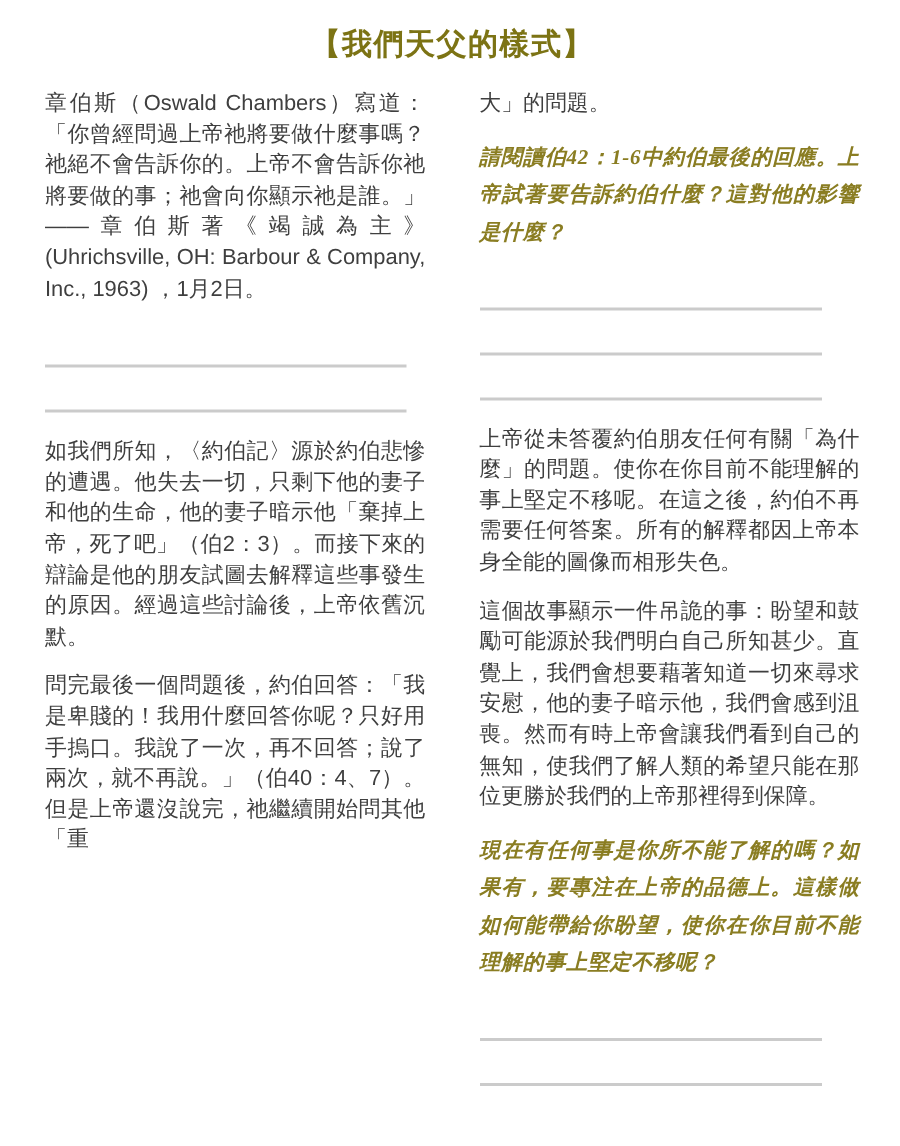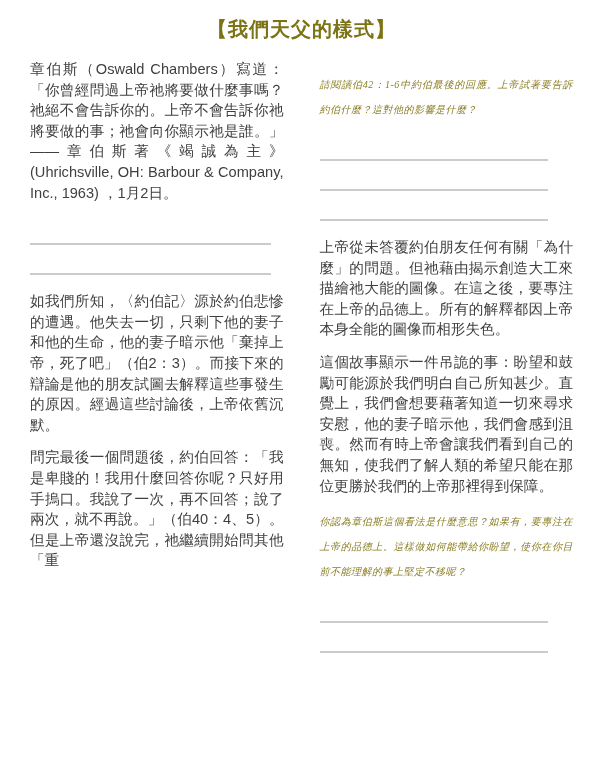--- a/index.html
+++ b/index.html
@@ -42,22 +42,22 @@
     font-size: 14.6px;
     line-height: 20.6px;
     color: #3f3f3f;
     text-align: justify;
     text-justify: inter-ideograph;
   }
   .question {
     margin: 13px 0 9px 0;
     font-family: "Liberation Serif", "DejaVu Serif", serif;
     font-style: italic;
-    font-weight: 400;
-    font-size: 10px;
+    font-weight: 700;
+    font-size: 14px;
     line-height: 25px;
     color: #8a7d22;
     letter-spacing: 0.5px;
     text-align: justify;
     text-justify: inter-ideograph;
   }
   .answers {
     margin: 2px 0 16px 0;
   }
   .answers.narrow { width: 90%; }
@@ -78,36 +78,37 @@
 
     <div class="col">
       <p class="body-para">章伯斯（Oswald Chambers）寫道：「你曾經問過上帝祂將要做什麼事嗎？祂絕不會告訴你的。上帝不會告訴你祂將要做的事；祂會向你顯示祂是誰。」——章伯斯著《竭誠為主》 (Uhrichsville, OH: Barbour &amp; Company, Inc., 1963) ，1月2日。</p>
 
       <div class="answers wide">
         <div class="answer-line"></div>
         <div class="answer-line"></div>
       </div>
 
       <p class="body-para">如我們所知，〈約伯記〉源於約伯悲慘的遭遇。他失去一切，只剩下他的妻子和他的生命，他的妻子暗示他「棄掉上帝，死了吧」（伯2：3）。而接下來的辯論是他的朋友試圖去解釋這些事發生的原因。經過這些討論後，上帝依舊沉默。</p>
-      <p class="body-para">問完最後一個問題後，約伯回答：「我是卑賤的！我用什麼回答你呢？只好用手摀口。我說了一次，再不回答；說了兩次，就不再說。」（伯40：4、5）。但是上帝還沒說完，祂繼續開始問其他「重</p>
+      <p class="body-para">問完最後一個問題後，約伯回答：「我是卑賤的！我用什麼回答你呢？只好用手摀口。我說了一次，再不回答；說了兩次，就不再說。」（伯40：4、7）。但是上帝還沒說完，祂繼續開始問其他「重</p>
     </div>
 
     <div class="col">
+      <p class="body-para">大」的問題。</p>
 
       <p class="question">請閱讀伯42：1-6中約伯最後的回應。上帝試著要告訴約伯什麼？這對他的影響是什麼？</p>
       <div class="answers narrow">
         <div class="answer-line"></div>
         <div class="answer-line"></div>
         <div class="answer-line"></div>
       </div>
 
-      <p class="body-para">上帝從未答覆約伯朋友任何有關「為什麼」的問題。但祂藉由揭示創造大工來描繪祂大能的圖像。在這之後，要專注在上帝的品德上。所有的解釋都因上帝本身全能的圖像而相形失色。</p>
+      <p class="body-para">上帝從未答覆約伯朋友任何有關「為什麼」的問題。使你在你目前不能理解的事上堅定不移呢。在這之後，約伯不再需要任何答案。所有的解釋都因上帝本身全能的圖像而相形失色。</p>
       <p class="body-para">這個故事顯示一件吊詭的事：盼望和鼓勵可能源於我們明白自己所知甚少。直覺上，我們會想要藉著知道一切來尋求安慰，他的妻子暗示他，我們會感到沮喪。然而有時上帝會讓我們看到自己的無知，使我們了解人類的希望只能在那位更勝於我們的上帝那裡得到保障。</p>
 
-      <p class="question">你認為章伯斯這個看法是什麼意思？如果有，要專注在上帝的品德上。這樣做如何能帶給你盼望，使你在你目前不能理解的事上堅定不移呢？</p>
+      <p class="question">現在有任何事是你所不能了解的嗎？如果有，要專注在上帝的品德上。這樣做如何能帶給你盼望，使你在你目前不能理解的事上堅定不移呢？</p>
       <div class="answers narrow">
         <div class="answer-line"></div>
         <div class="answer-line"></div>
       </div>
     </div>
 
   </div>
 </div>
 
 </body></html>

